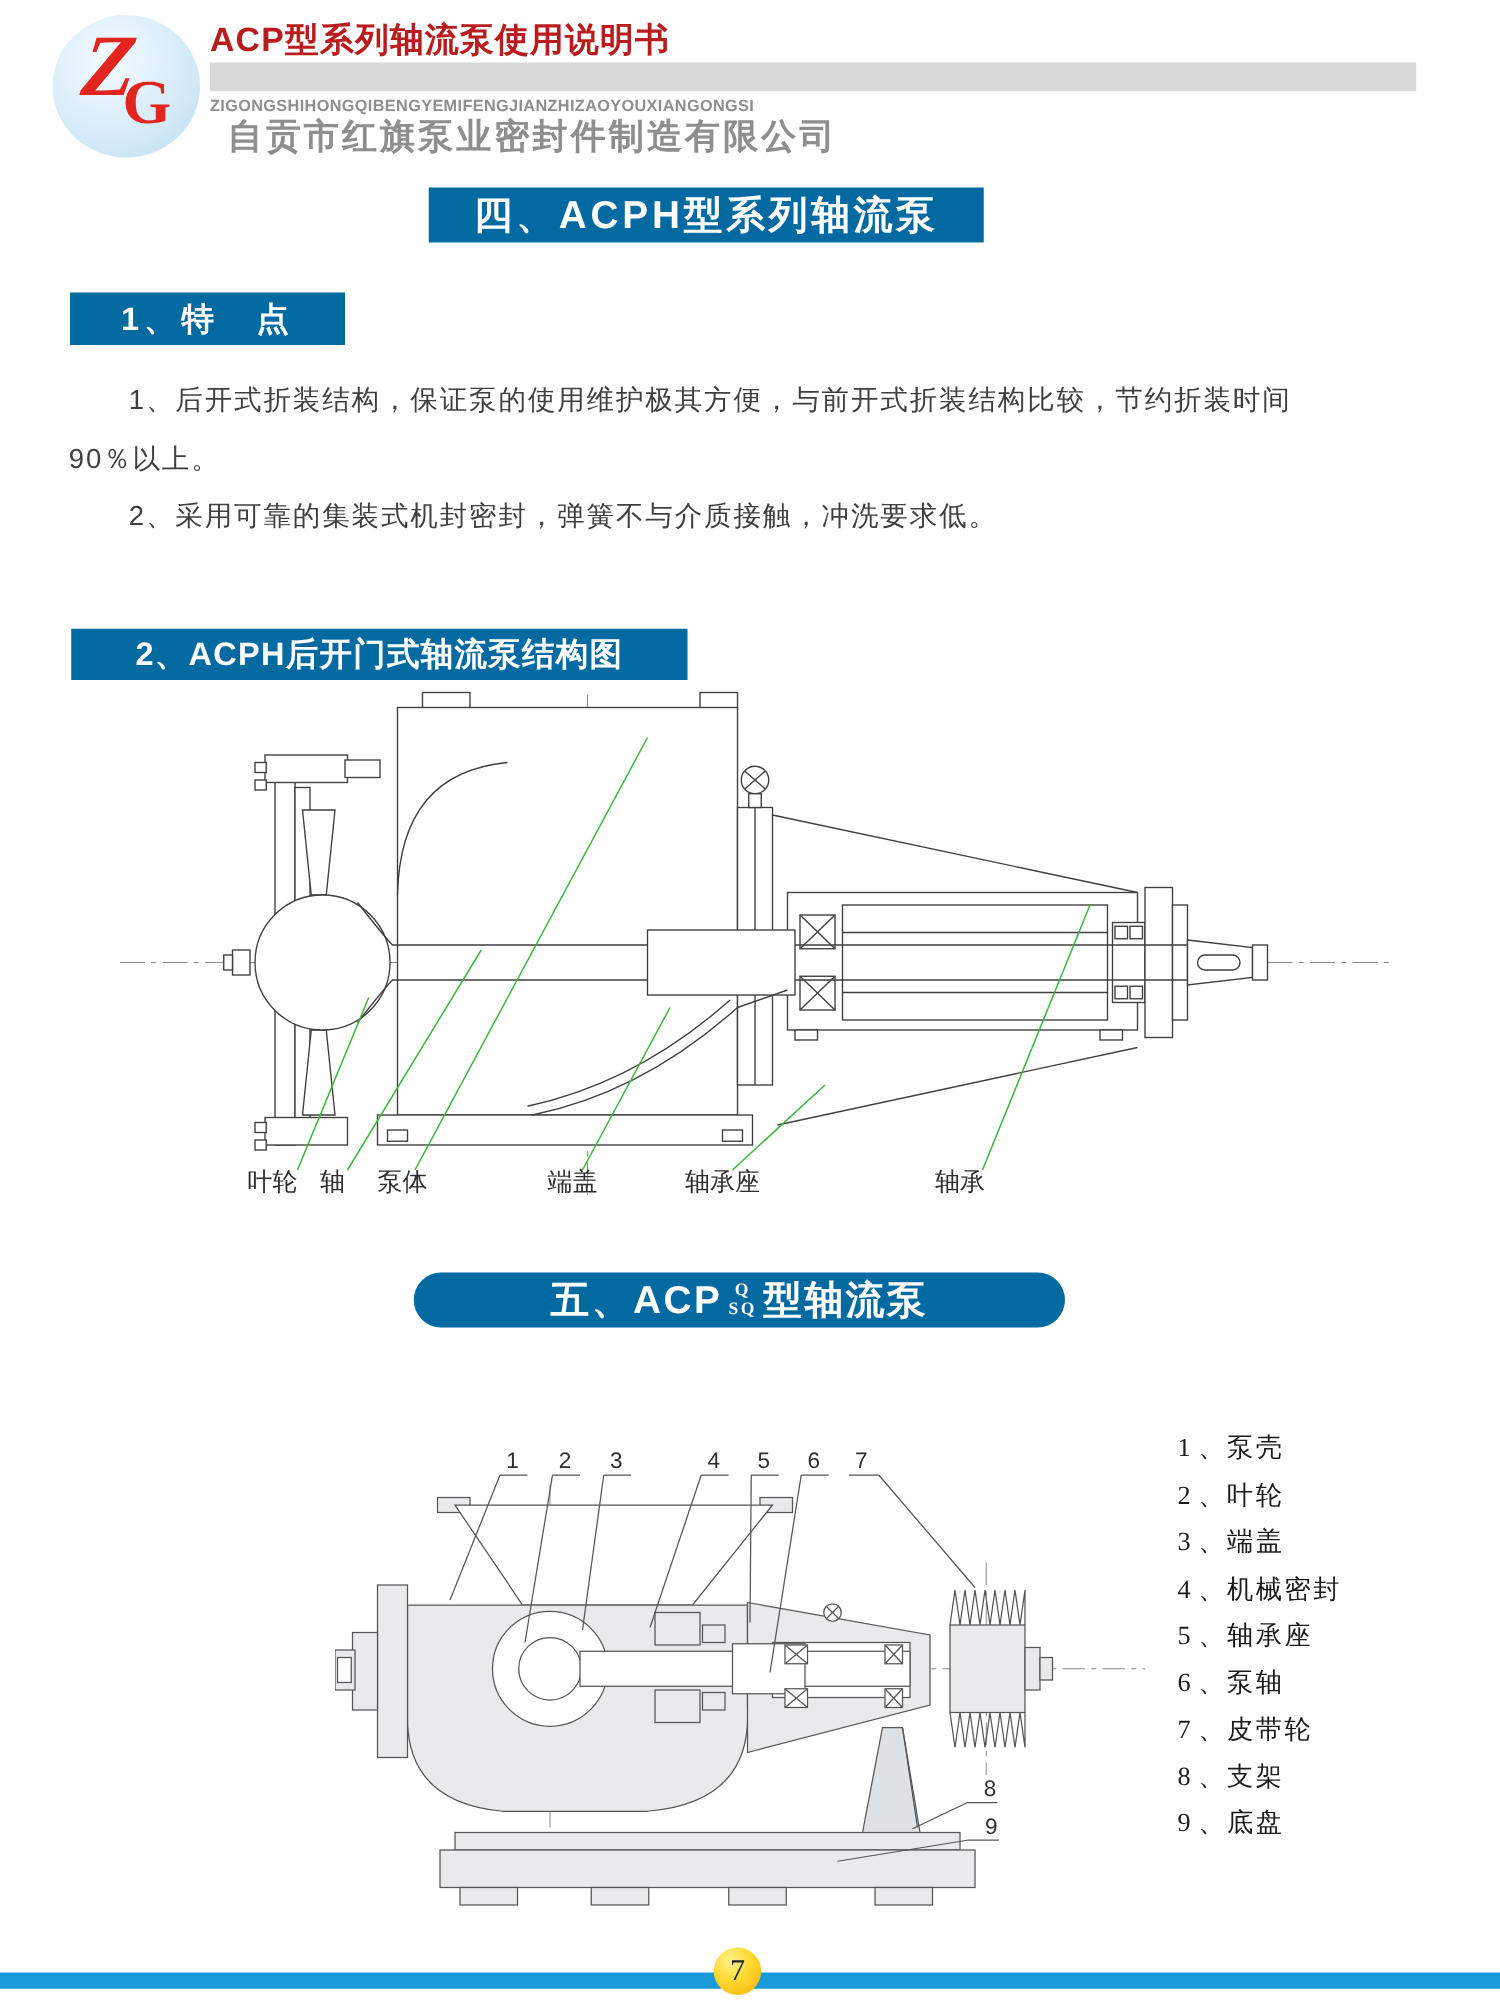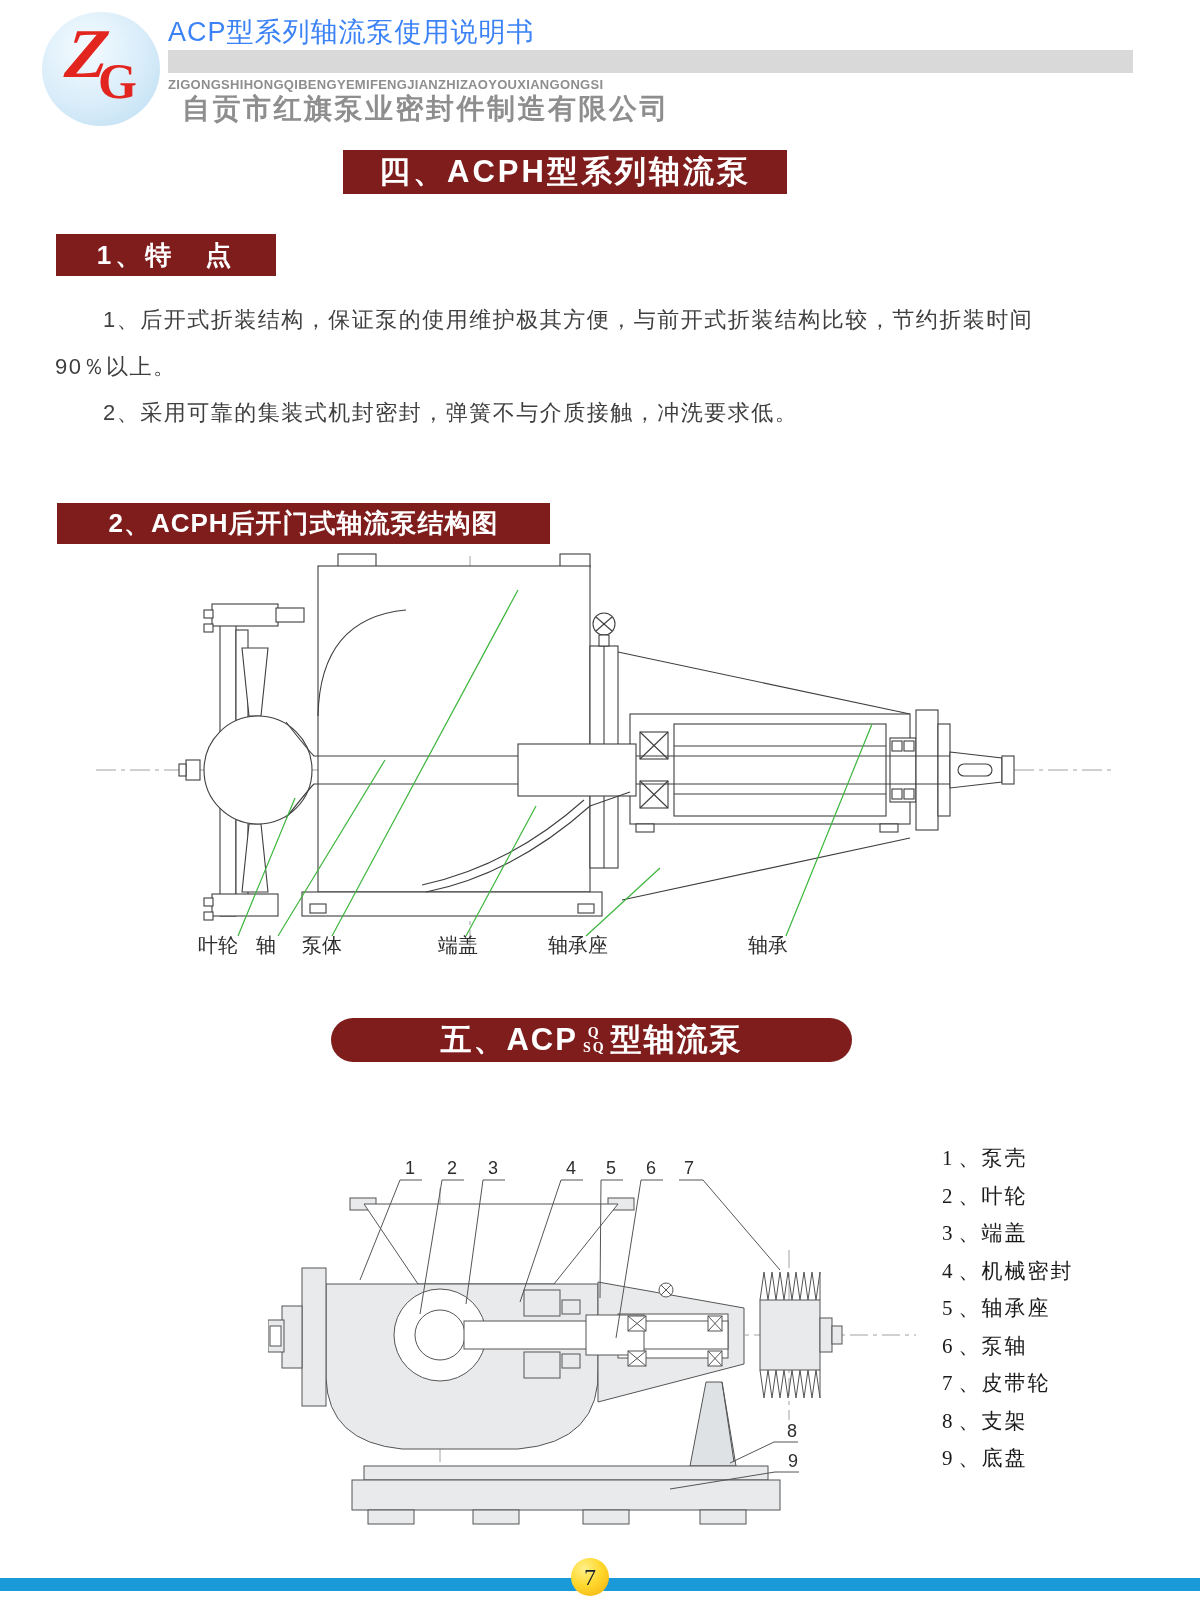--- a/index.html
+++ b/index.html
@@ -5,26 +5,26 @@
   html,body{margin:0;padding:0;background:#fff;}
   .page{position:relative;width:1200px;height:1600px;background:#ffffff;overflow:hidden;
         font-family:"Liberation Sans",sans-serif;}
   
   .logo{position:absolute;left:42px;top:12px;width:118px;height:114px;border-radius:50%;
         background:radial-gradient(circle at 38% 32%, #f4fbff 0%, #d8ecf9 55%, #b9dcf2 100%);}
   .logo .z{position:absolute;left:24px;top:2px;font-family:"Liberation Serif",serif;
         font-size:70px;font-weight:bold;font-style:italic;color:#e2251f;transform:skewX(-6deg);}
   .logo .g{position:absolute;left:56px;top:40px;font-family:"Liberation Serif",serif;
         font-size:50px;font-weight:bold;color:#e2251f;}
-  .hd-title{position:absolute;left:168px;top:14px;font-size:27px;font-weight:normal;color:#3b82f6;letter-spacing:1px;}
+  .hd-title{position:absolute;left:168px;top:14px;font-size:27px;font-weight:bold;color:#b91c1c;letter-spacing:1px;}
   .hd-bar{position:absolute;left:168px;top:50px;width:965px;height:23px;background:#d9d9d9;}
   .hd-pinyin{position:absolute;left:168px;top:77px;font-size:13px;font-weight:bold;color:#8e8e8e;letter-spacing:0.3px;}
   .hd-company{position:absolute;left:168px;top:90px;font-size:28px;font-weight:bold;color:#8e8e8e;letter-spacing:2.5px;margin-left:14px;}
   
-  .blue{position:absolute;background:#7f1d1d;color:#ffffff;font-weight:bold;
+  .blue{position:absolute;background:#0369a1;color:#ffffff;font-weight:bold;
         display:flex;align-items:center;justify-content:center;}
   .banner1{left:343px;top:150px;width:444px;height:44px;font-size:31px;letter-spacing:3px;}
   .label1{left:56px;top:234px;width:220px;height:42px;font-size:26px;letter-spacing:4px;}
   .label2{left:57px;top:503px;width:493px;height:41px;font-size:26px;letter-spacing:1px;}
   .banner2{left:331px;top:1018px;width:521px;height:44px;font-size:31px;letter-spacing:2px;border-radius:22px;}
   .label3{left:52px;top:1105px;width:523px;height:42px;font-size:26px;letter-spacing:1px;}
   .stack{display:inline-flex;flex-direction:column;align-items:center;justify-content:center;
          font-size:14px;line-height:1.05;margin:0 5px;font-family:"Liberation Serif",serif;transform:translateY(1px);}
   
   .para{position:absolute;left:55px;width:1105px;color:#3f3f3f;font-size:22px;letter-spacing:1.5px;white-space:nowrap;}

